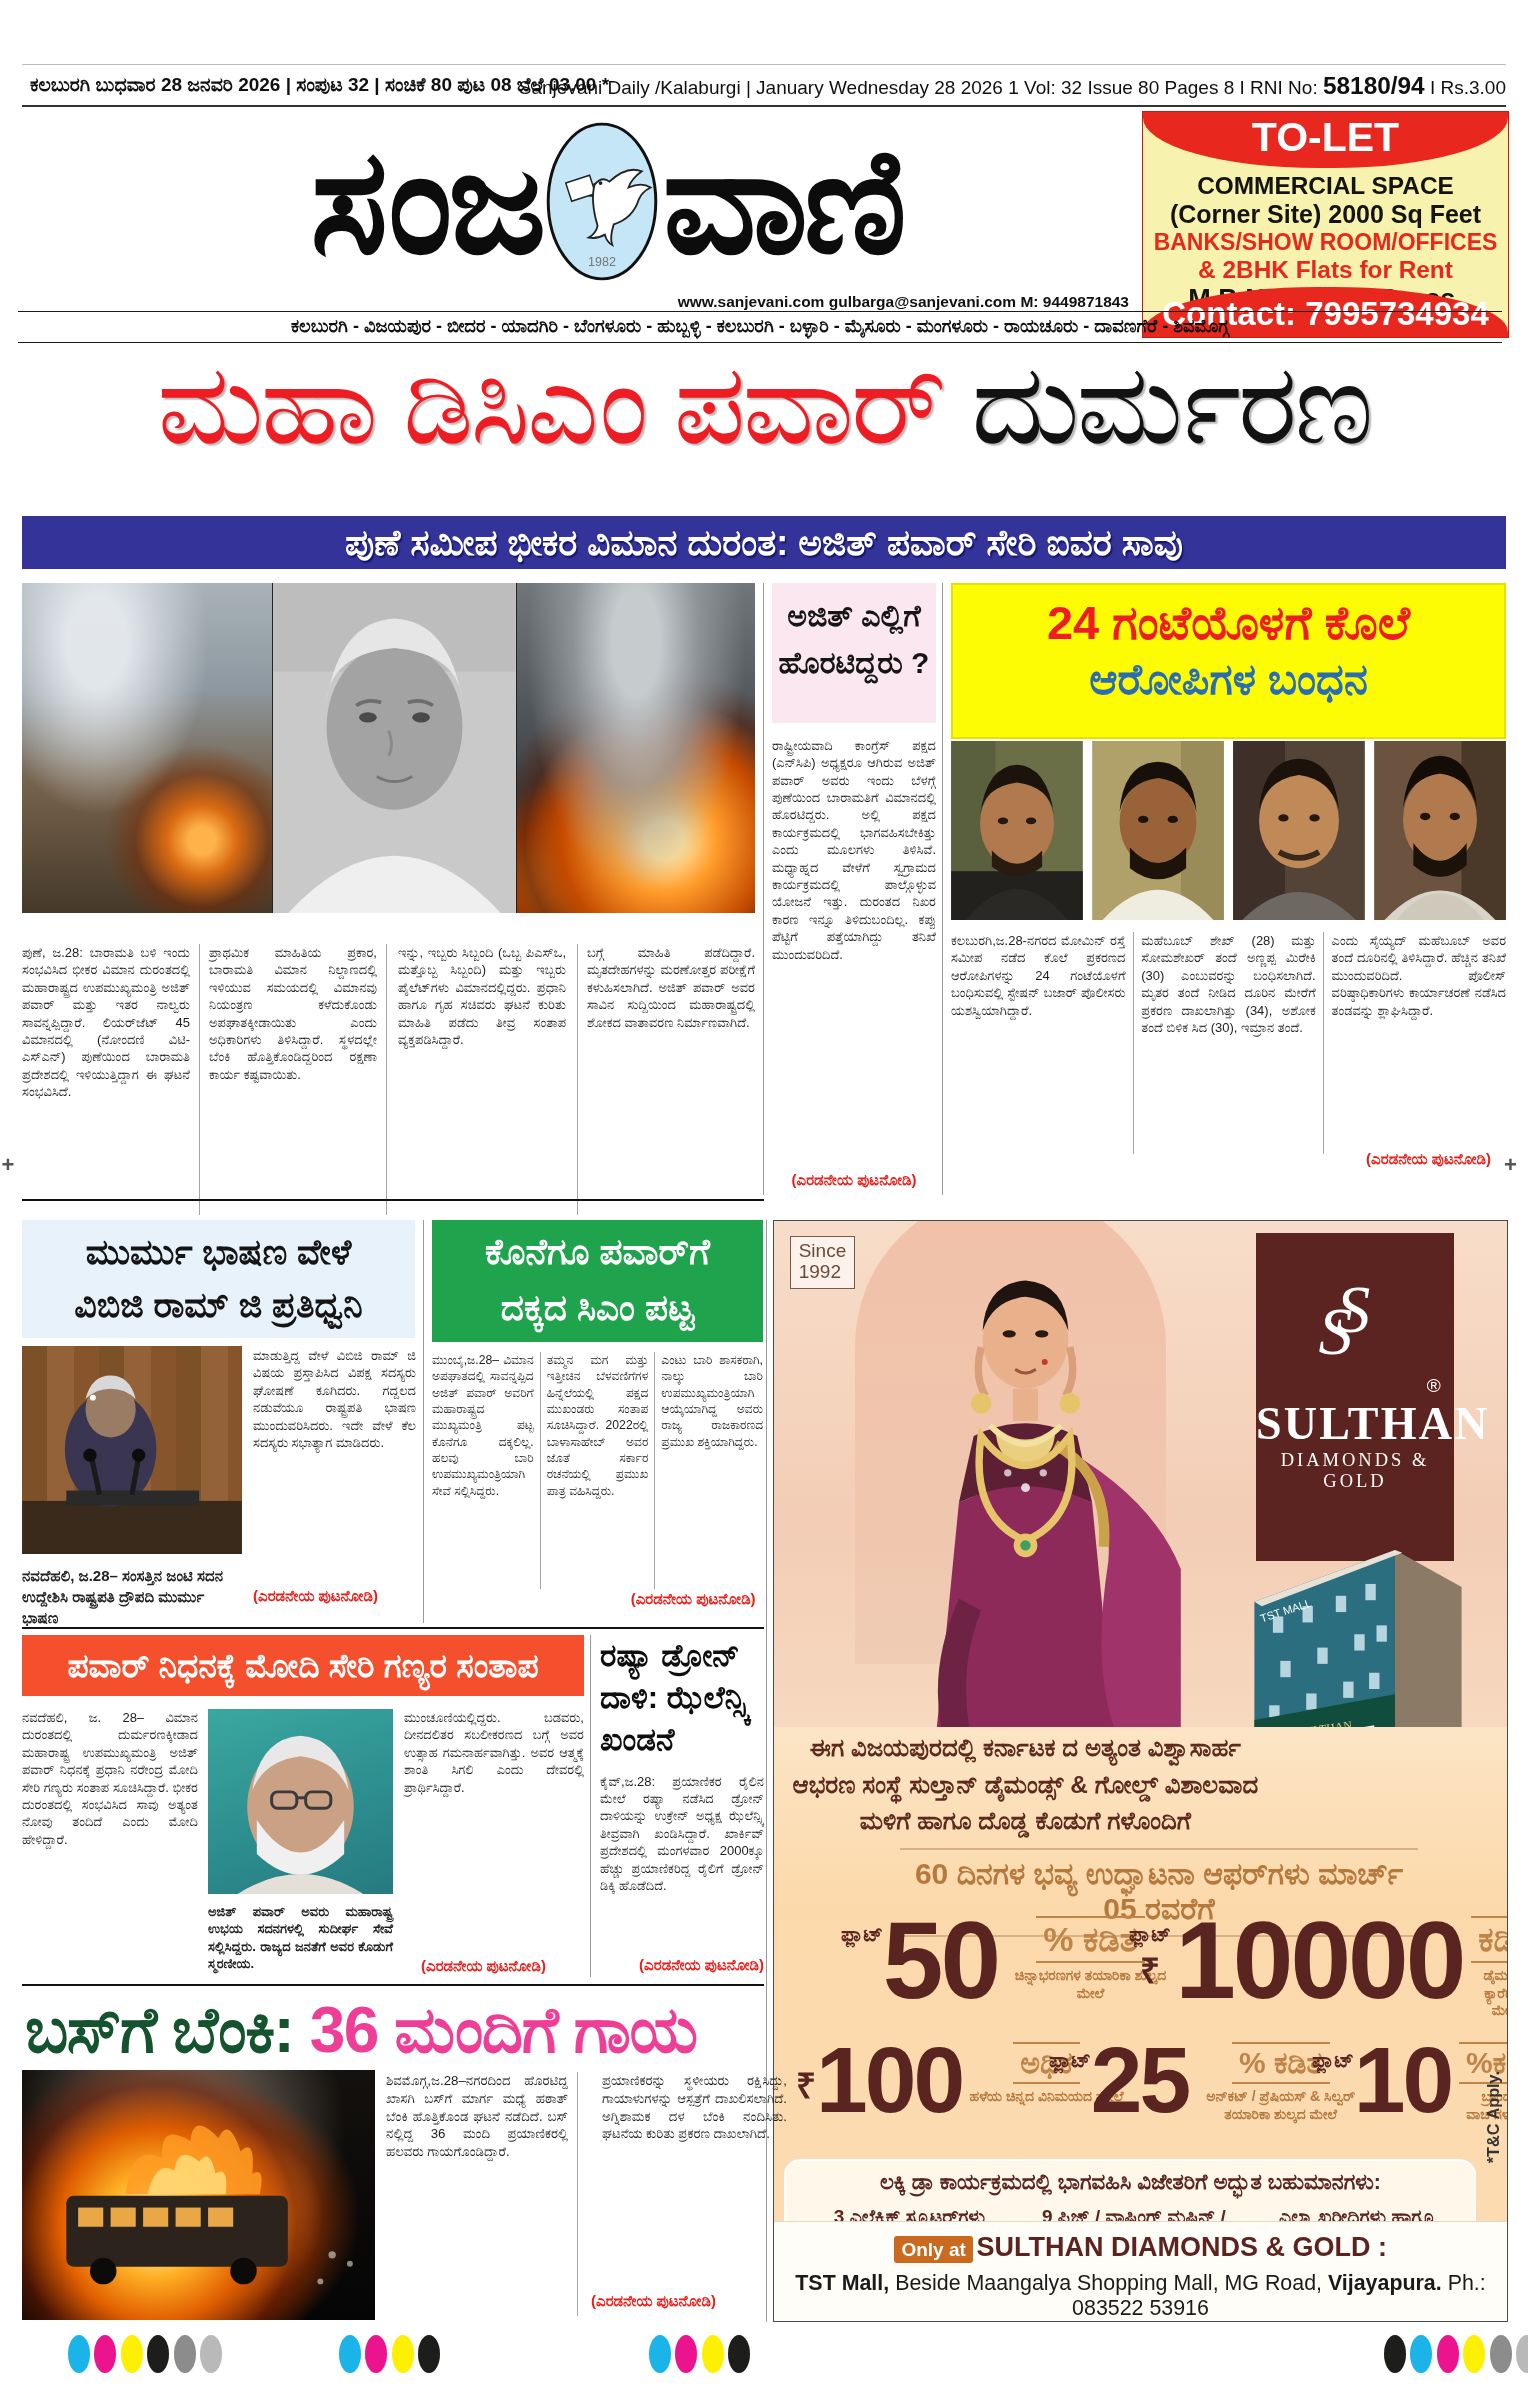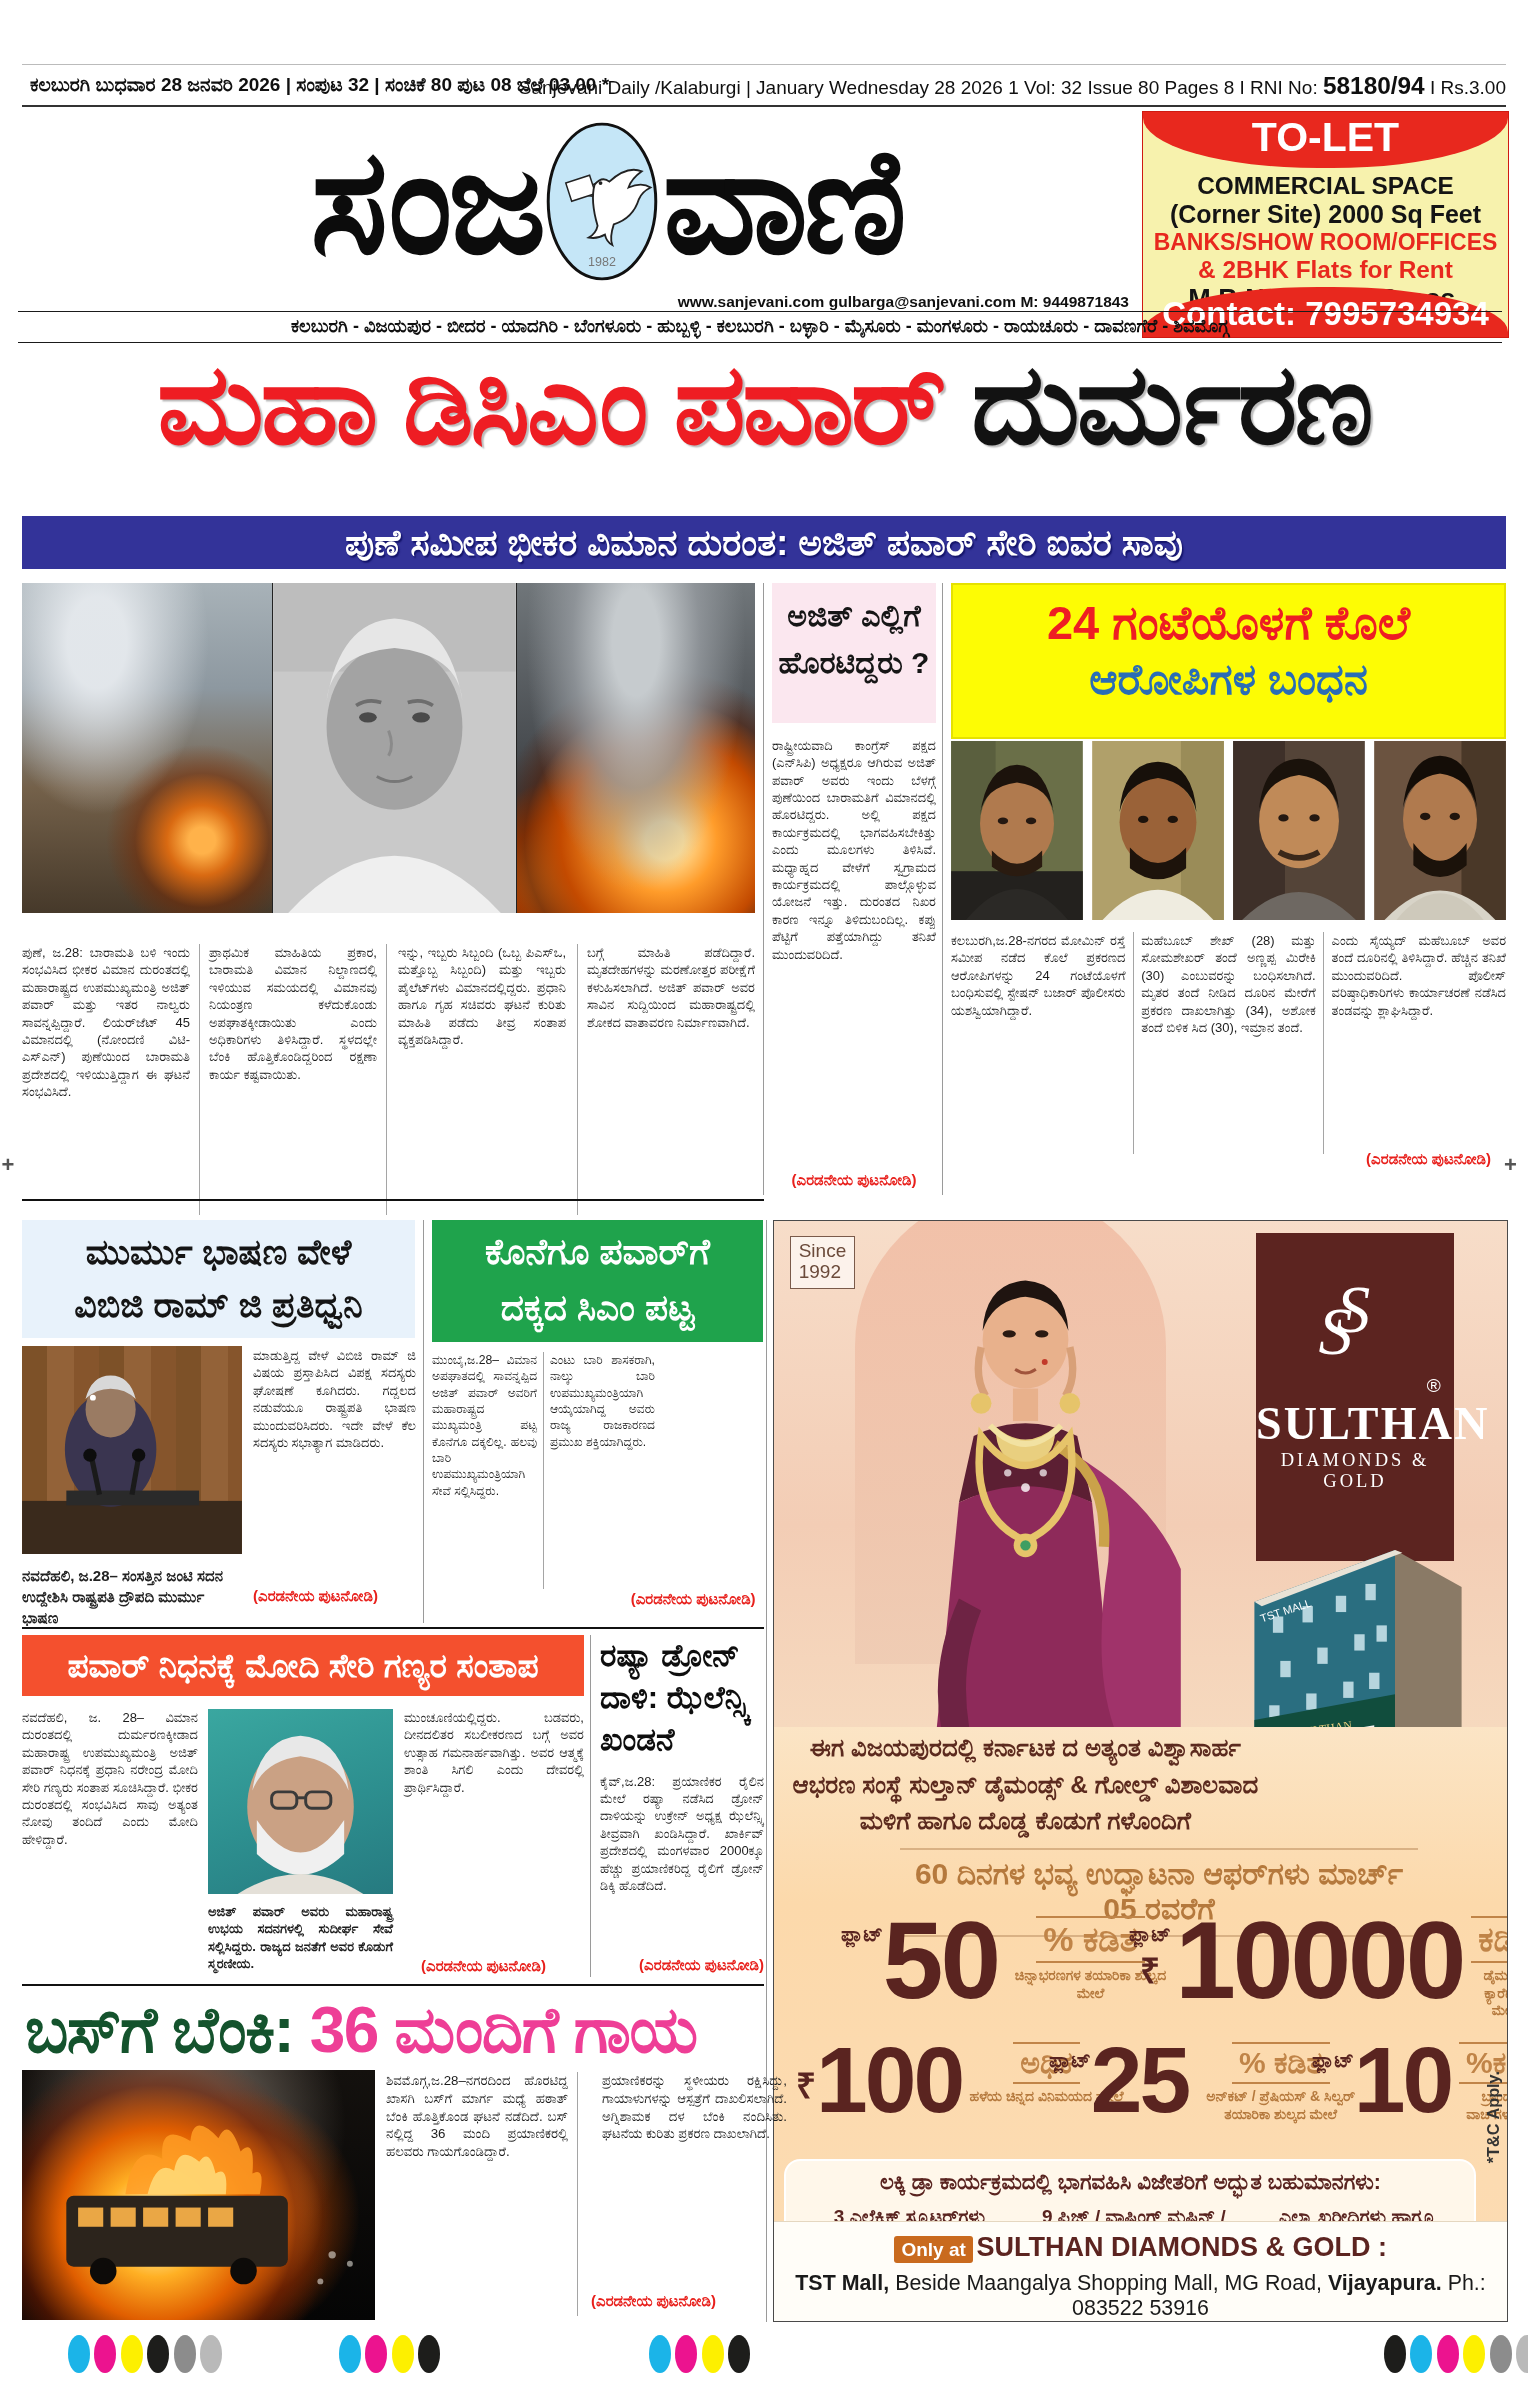--- a/index.html
+++ b/index.html
@@ -29,21 +29,21 @@
   .tolet{background:#f7f2ad;border:1.5px solid #cf1a12;overflow:hidden;text-align:center;}
   .tolet-band-top{background:#e8281e;color:#fff;font-weight:900;font-size:41px;
                   padding:1.5px 0 7.4px;border-radius:0 0 48% 48% / 0 0 90% 90%;}
   .tolet-band-bot{background:#e8281e;color:#fff;font-weight:900;font-size:33px;
                   padding:7.4px 0 4.4px;border-radius:48% 48% 0 0 / 90% 90% 0 0;
                   position:absolute;bottom:0;left:0;right:0;}
   .tolet .l-bk{color:#141414;font-weight:900;}
   .tolet .l-rd{color:#e8281e;font-weight:900;}
 
   
-  .lead-head{white-space:nowrap;text-align:center;font-weight:700;font-size:112px;
+  .lead-head{white-space:nowrap;text-align:center;font-weight:400;font-size:112px;
              line-height:1.05;letter-spacing:-3px;}
   .lead-red{color:#ee1d23;text-shadow:2.2px 2.2px 1.5px #bbb;}
   .lead-black{color:#121212;text-shadow:2.2px 2.2px 1.5px #bbb;}
   .strap{background:#333399;color:#ffffff;font-weight:900;font-size:36px;
          text-align:center;line-height:53px;height:53px;text-shadow:1.5px 1.5px 1.5px #14146a;}
 
   
   .ajit-title{background:#fbe7ef;color:#161616;font-weight:900;font-size:30px;
               text-align:center;line-height:1.55;padding-top:10.4px;}
   .yellow-box{background:#fdfc04;border:2.2px solid #e5e100;text-align:center;}
@@ -293,20 +293,21 @@
 
   <div class="vline" style="left:423px;top:1220px;height:403px"></div>
 
   <div class="abs" style="left:432px;top:1220px;width:331px;height:403px">
     <div class="sec-head-green" style="height:118px">
       <div>ಕೊನೆಗೂ ಪವಾರ್‌ಗೆ</div>
       <div>ದಕ್ಕದ ಸಿಎಂ ಪಟ್ಟ</div>
     </div>
     <div class="abs" style="left:0;top:132px;width:331px;height:237px;display:flex">
       <div class="jtext" style="width:105px;padding-right:6px;font-size:12.2px">ಮುಂಬೈ,ಜ.28– ವಿಮಾನ ಅಪಘಾತದಲ್ಲಿ ಸಾವನ್ನಪ್ಪಿದ ಅಜಿತ್ ಪವಾರ್ ಅವರಿಗೆ ಮಹಾರಾಷ್ಟ್ರದ ಮುಖ್ಯಮಂತ್ರಿ ಪಟ್ಟ ಕೊನೆಗೂ ದಕ್ಕಲಿಲ್ಲ. ಹಲವು ಬಾರಿ ಉಪಮುಖ್ಯಮಂತ್ರಿಯಾಗಿ ಸೇವೆ ಸಲ್ಲಿಸಿದ್ದರು.</div>
+      <div class="jtext col-sep" style="width:105px;padding:0 6px;font-size:12.2px">ತಮ್ಮನ ಮಗ ಮತ್ತು ಇತ್ತೀಚಿನ ಬೆಳವಣಿಗೆಗಳ ಹಿನ್ನೆಲೆಯಲ್ಲಿ ಪಕ್ಷದ ಮುಖಂಡರು ಸಂತಾಪ ಸೂಚಿಸಿದ್ದಾರೆ. 2022ರಲ್ಲಿ ಬಾಳಾಸಾಹೇಬ್ ಅವರ ಜೊತೆ ಸರ್ಕಾರ ರಚನೆಯಲ್ಲಿ ಪ್ರಮುಖ ಪಾತ್ರ ವಹಿಸಿದ್ದರು.</div>
       <div class="jtext col-sep" style="width:105px;padding-left:6px;font-size:12.2px">ಎಂಟು ಬಾರಿ ಶಾಸಕರಾಗಿ, ನಾಲ್ಕು ಬಾರಿ ಉಪಮುಖ್ಯಮಂತ್ರಿಯಾಗಿ ಆಯ್ಕೆಯಾಗಿದ್ದ ಅವರು ರಾಜ್ಯ ರಾಜಕಾರಣದ ಪ್ರಮುಖ ಶಕ್ತಿಯಾಗಿದ್ದರು.</div>
     </div>
     <div class="note" style="position:absolute;right:7.4px;top:370px">(ಎರಡನೇಯ ಪುಟನೋಡಿ)</div>
   </div>
 
   <div class="vline" style="left:766px;top:1220px;height:1102px"></div>
 
   <div class="abs sulthan" style="left:773px;top:1220px;width:733px;height:1100px">
 
     <div class="abs scene" style="left:0;top:0;width:733px;height:506px;background:linear-gradient(180deg,#f7ddc9 0%,#f3cdb5 60%,#f6d9be 100%)">

